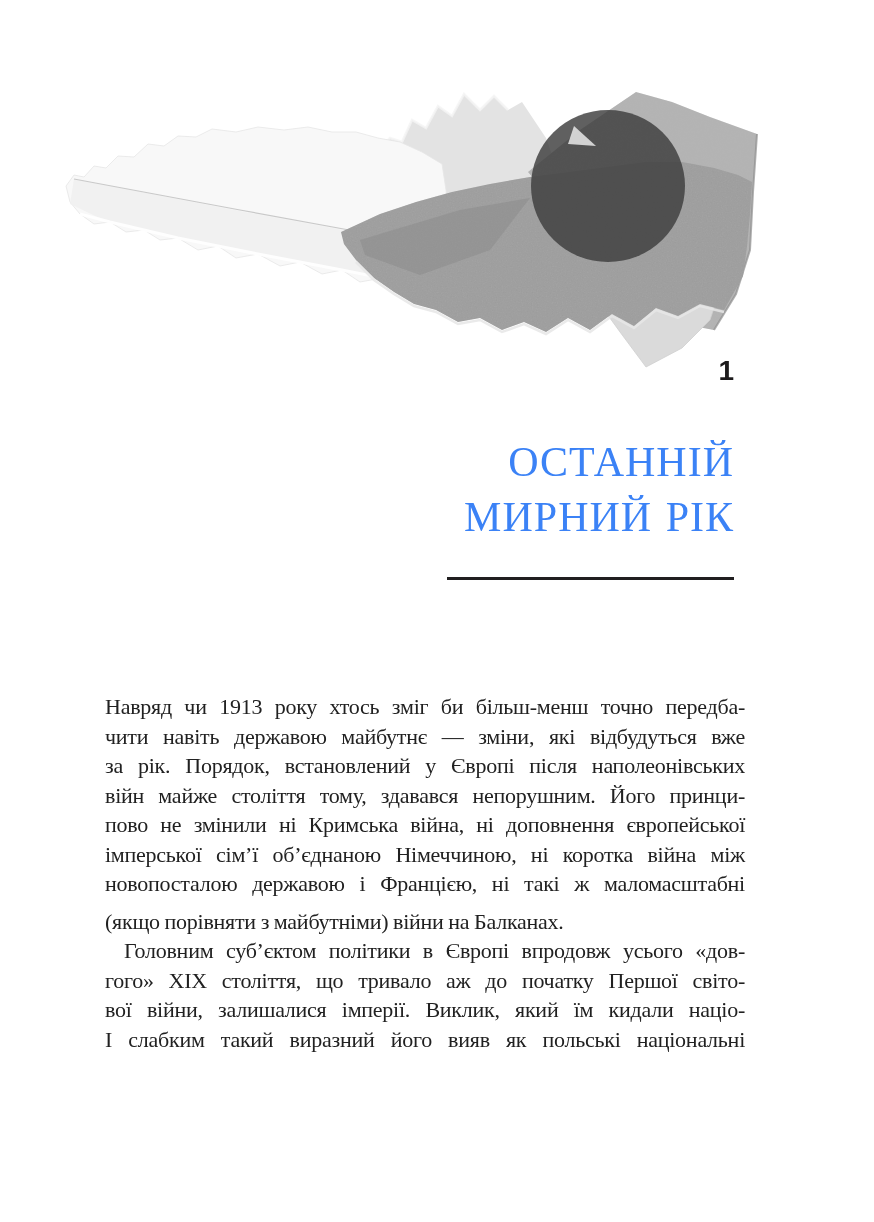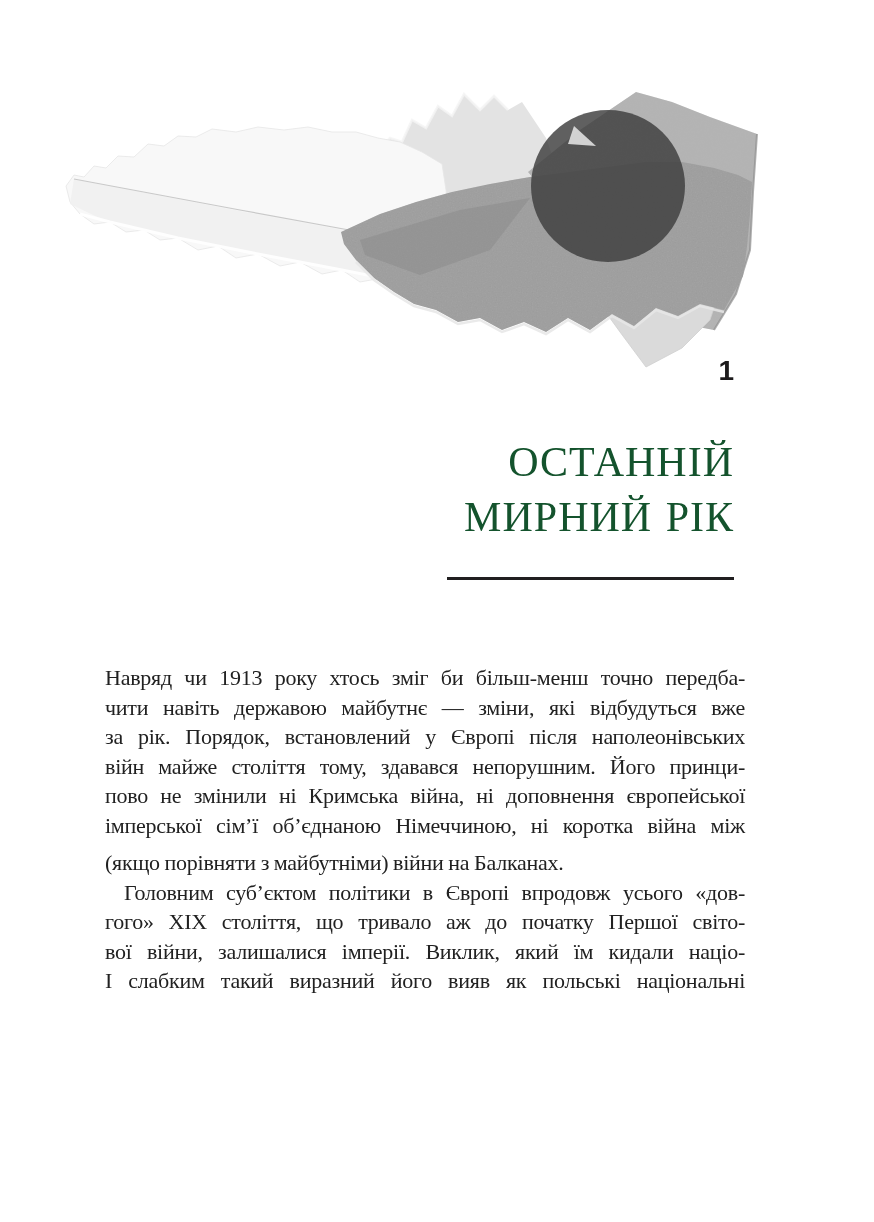--- a/index.html
+++ b/index.html
@@ -45,39 +45,39 @@
     top: 435px;
     right: 140px;
     margin: 0;
     text-align: right;
     font-family: "Liberation Serif", serif;
     font-weight: 400;
     font-size: 42px;
     line-height: 55px;
     letter-spacing: 1px;
     word-spacing: 2px;
-    color: #14532d;
+    color: #3b82f6;
   }
   .title .title-line { display: block; white-space: nowrap; }
 
   
   .rule {
     position: absolute;
     top: 577px;
     right: 140px;
     width: 287px;
     height: 3px;
     background: #211f20;
   }
 
   
   .body-text {
     position: absolute;
     left: 105px;
-    top: 663px;
+    top: 692px;
     width: 640px;
     color: #212121;
     font-family: "Liberation Serif", serif;
     font-size: 22px;
     line-height: 29.5px;
     letter-spacing: -0.25px;
     word-spacing: -0.5px;
   }
   .para { margin: 0; }
   .line {
@@ -144,20 +144,21 @@
   <div class="rule"></div>
 
   <div class="body-text">
     <div class="para">
       <div class="line">Навряд чи 1913 року хтось зміг би більш-менш точно передба-</div>
       <div class="line">чити навіть державою майбутнє — зміни, які відбудуться вже</div>
       <div class="line">за рік. Порядок, встановлений у Європі після наполеонівських</div>
       <div class="line">війн майже століття тому, здавався непорушним. Його принци-</div>
       <div class="line">пово не змінили ні Кримська війна, ні доповнення європейської</div>
       <div class="line">імперської сім’ї об’єднаною Німеччиною, ні коротка війна між</div>
+      <div class="line">новопосталою державою і Францією, ні такі ж маломасштабні</div>
       <div class="line para-end">(якщо порівняти з майбутніми) війни на Балканах.</div>
     </div>
     <div class="para">
       <div class="line indent">Головним суб’єктом політики в Європі впродовж усього «дов-</div>
       <div class="line">гого» ХІХ століття, що тривало аж до початку Першої світо-</div>
       <div class="line">вої війни, залишалися імперії. Виклик, який їм кидали націо-</div>
       <div class="line">І слабким такий виразний його вияв як польські національні</div>
     </div>
   </div>
 

